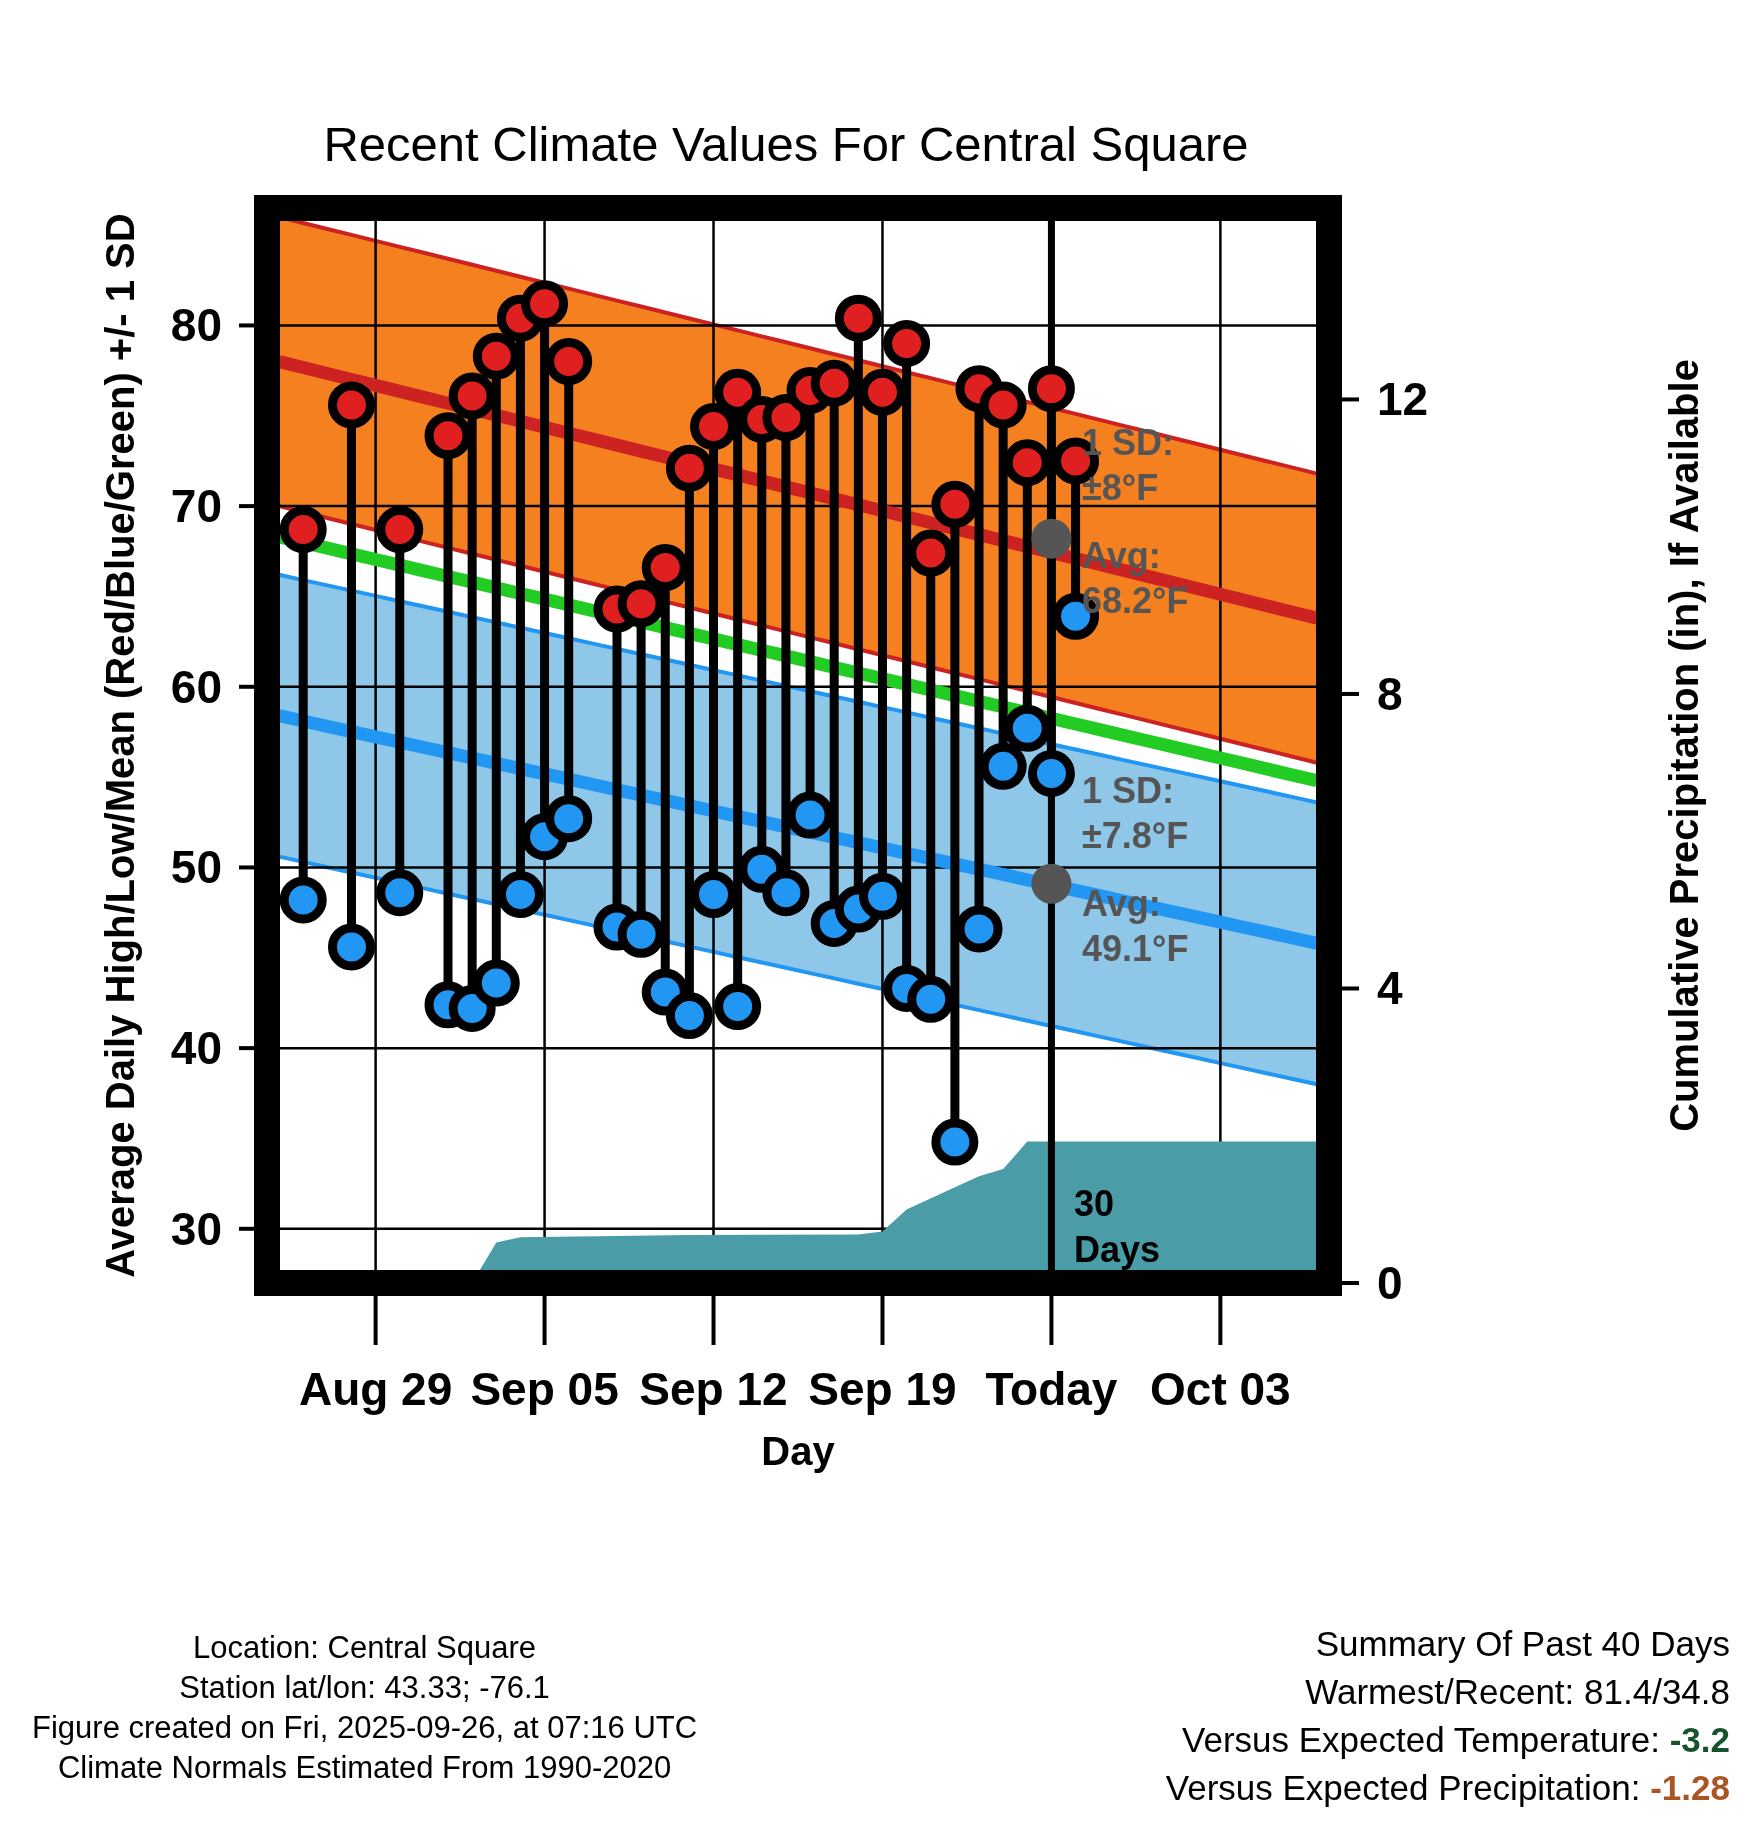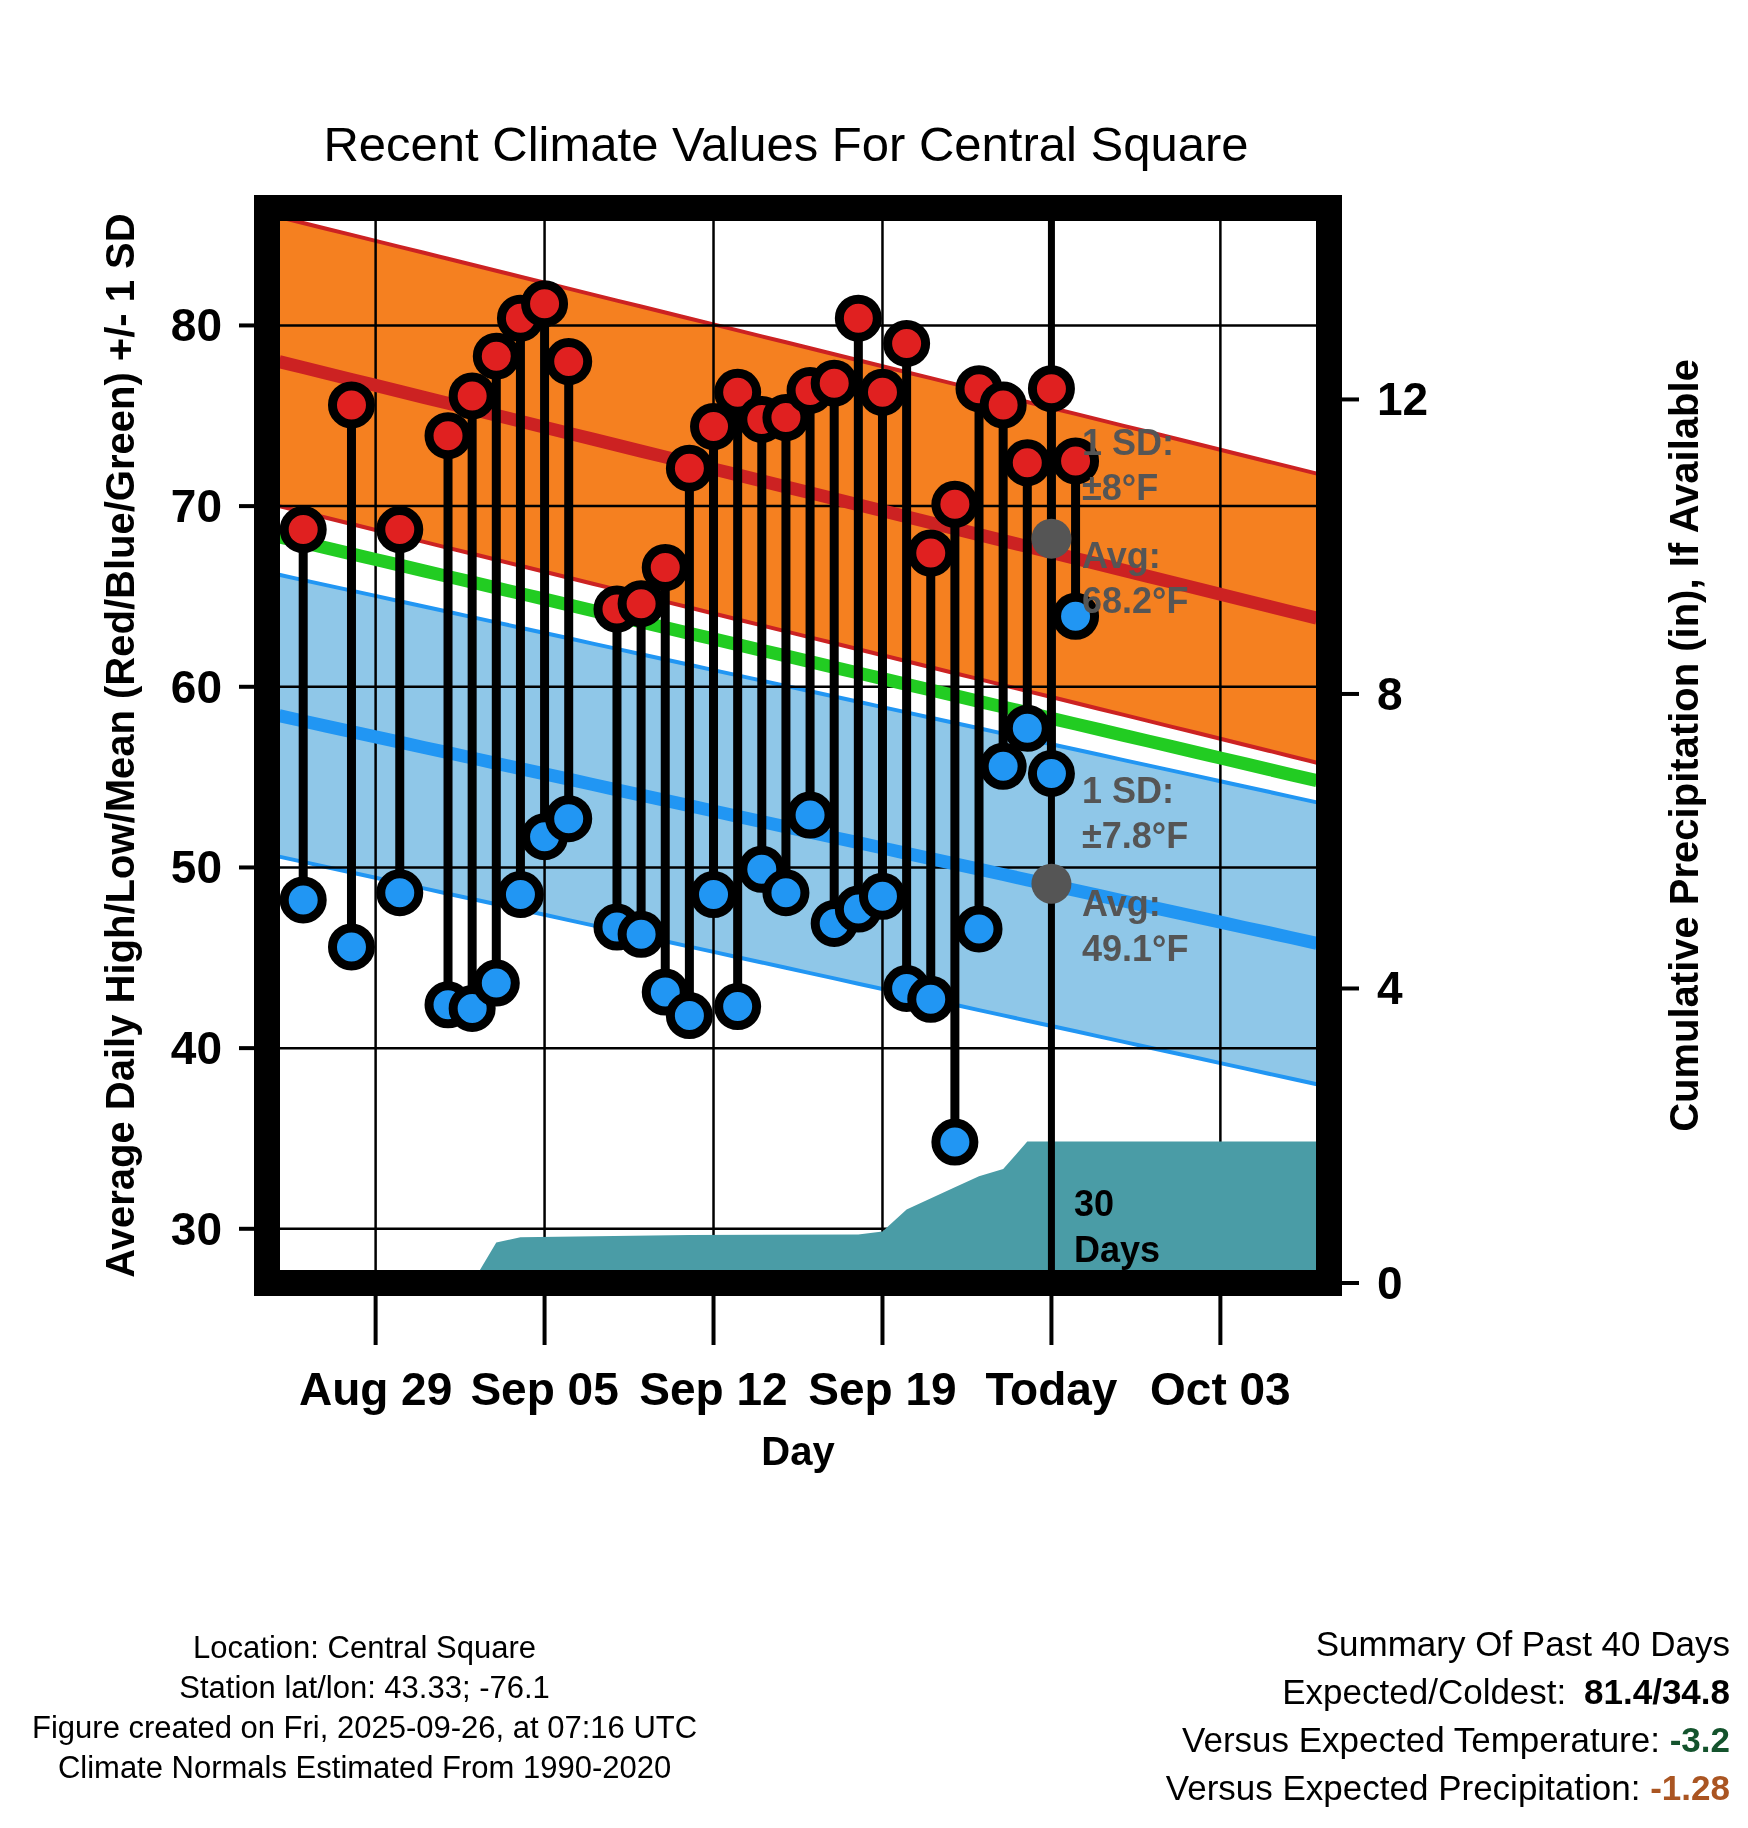--- a/index.html
+++ b/index.html
@@ -8,21 +8,21 @@
   .tick-lbl{font-size:46px;font-weight:bold;fill:#000;font-family:"Liberation Sans",sans-serif;}
   .axis-title{font-size:40px;font-weight:bold;fill:#000;font-family:"Liberation Sans",sans-serif;}
   .chart-title{font-size:49px;fill:#000;font-family:"Liberation Sans",sans-serif;}
   .annot{font-size:36px;font-weight:bold;fill:#555555;font-family:"Liberation Sans",sans-serif;}
   .days-lbl{font-size:36px;font-weight:bold;fill:#000;font-family:"Liberation Sans",sans-serif;}
   .foot{position:absolute;font-size:31px;line-height:40px;white-space:nowrap;}
   #footer-left{left:32px;top:1628px;text-align:center;}
   #footer-right{right:18px;top:1620px;text-align:right;font-size:35px;line-height:48px;}
   .v-blue{color:#14532d;font-weight:bold;}
   .v-brown{color:#aa5522;font-weight:bold;}
-  .v-black{color:#000;font-weight:bold;margin-left:8px;}
+  .v-black{color:#000;font-weight:normal;}
 </style>
 </head>
 <body>
 
 <div id="chart-root">
   <svg id="svg" width="1748" height="1828" viewBox="0 0 1748 1828" xmlns="http://www.w3.org/2000/svg">
       <text x="744" y="161" class="chart-title" text-anchor="middle">Recent Climate Values For Central Square</text>
       <rect x="225" y="208" width="1062" height="1075" fill="#ffffff"></rect>
       <defs>
         <clipPath id="cp">
@@ -195,21 +195,21 @@
 <div class="foot" id="footer-left">
     <div>Location: Central Square</div>
     <div>Station lat/lon: 43.33; -76.1</div>
     <div>Figure created on Fri, 2025-09-26, at 07:16 UTC</div>
     <div>Climate Normals Estimated From 1990-2020</div>
   </div>
 
 <div class="foot" id="footer-right">
   <div>Summary Of Past 40 Days</div>
   <div>
-    <span>Expected/Coldest:</span>
+    <span>Warmest/Recent:</span>
     <span class="v-black">81.4/34.8</span>
   </div>
   <div>
     <span>Versus Expected Temperature:</span>
     <span class="v-blue">-3.2</span>
   </div>
   <div>
     <span>Versus Expected Precipitation:</span>
     <span class="v-brown">-1.28</span>
   </div>

